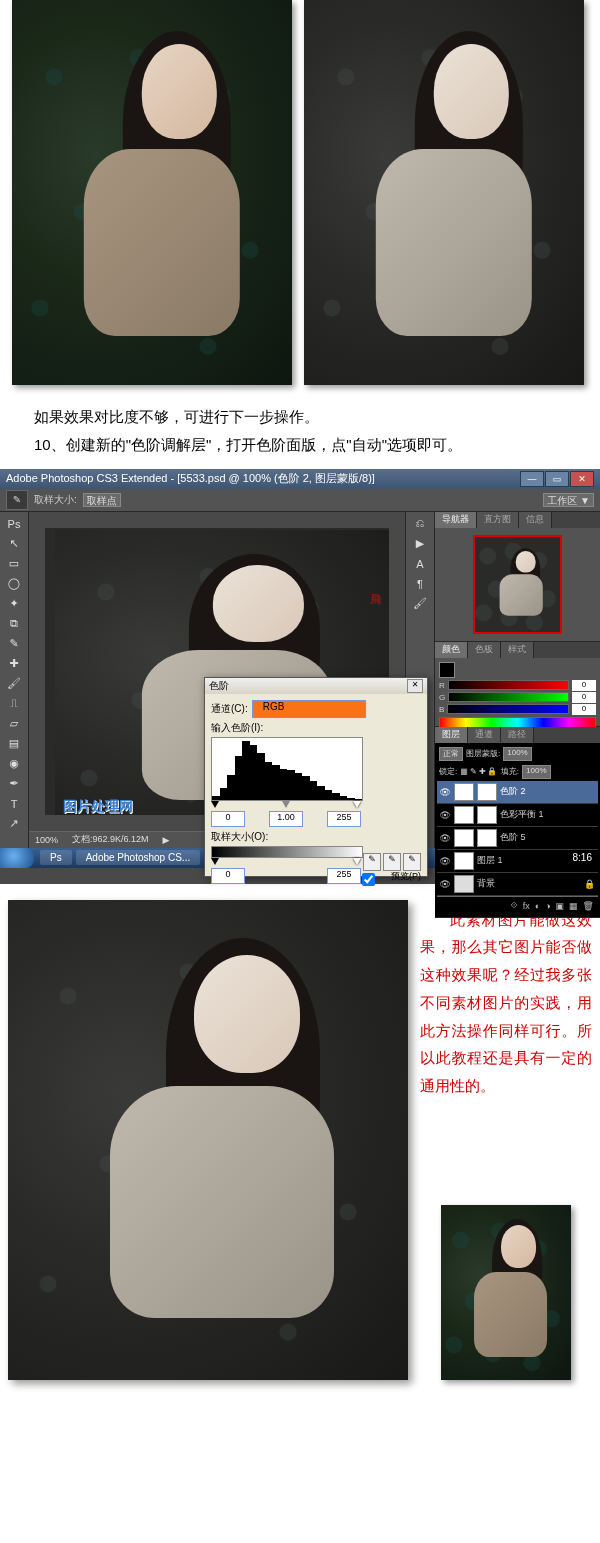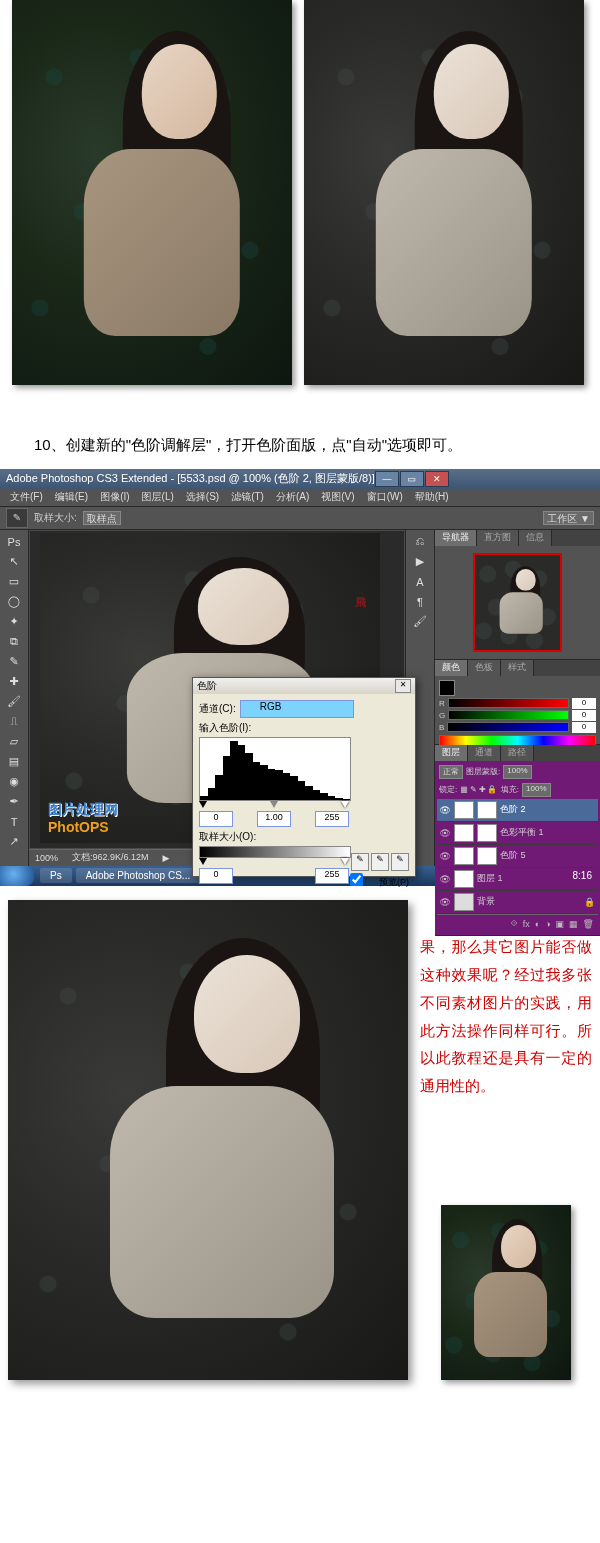--- a/index.html
+++ b/index.html
@@ -13,89 +13,89 @@
 .peacock::before{content:"";position:absolute;inset:0;background-image:radial-gradient(circle at 15% 20%,#1a4d4d 0 8px,transparent 9px),radial-gradient(circle at 45% 15%,#1a4d4d 0 8px,transparent 9px),radial-gradient(circle at 75% 25%,#1a4d4d 0 8px,transparent 9px),radial-gradient(circle at 25% 55%,#1a4d4d 0 8px,transparent 9px),radial-gradient(circle at 60% 50%,#1a4d4d 0 8px,transparent 9px),radial-gradient(circle at 85% 65%,#1a4d4d 0 8px,transparent 9px),radial-gradient(circle at 10% 80%,#1a4d4d 0 8px,transparent 9px),radial-gradient(circle at 40% 85%,#1a4d4d 0 8px,transparent 9px),radial-gradient(circle at 70% 90%,#1a4d4d 0 8px,transparent 9px);opacity:0.3}
 .peacock-gray::before{filter:saturate(0.2) brightness(1.2)}
 .figure{position:absolute;left:50%;top:8%;transform:translateX(-45%);width:70%;height:88%}
 .face{width:38%;height:28%;background:linear-gradient(135deg,#e8d5c4,#d4b8a0);border-radius:50% 50% 45% 45%;position:absolute;left:40%;top:4%}
 .hair{width:55%;height:55%;background:#1a1512;border-radius:50% 50% 30% 30%;position:absolute;left:30%;top:0}
 .body-shape{width:80%;height:55%;background:linear-gradient(135deg,#a89580,#8a7a65);border-radius:30% 30% 20% 20%;position:absolute;left:10%;top:35%}
 .portrait-fx .face{background:linear-gradient(135deg,#ece2d8,#d8c8b8)}
 .portrait-fx .body-shape{background:linear-gradient(135deg,#c0b8ac,#9a9488)}
 .text-block{padding:6px 10px 6px 34px;line-height:1.85;font-size:15px;color:#000}
 .ps-window{margin:4px 0;width:600px;height:415px;background:#494949;position:relative;font-size:10px;color:#ccc}
-.ps-titlebar{height:20px;background:linear-gradient(#5a6e88,#3d5572);display:flex;align-items:center;padding:0 6px;color:#fff;font-size:11px;}
+.ps-titlebar{height:20px;background:linear-gradient(#5a6e88,#3d5572);display:flex;align-items:center;padding:0 6px;color:#fff;font-size:11px;justify-content:space-between}
 .ps-winbtns{display:flex;gap:1px}
 .ps-winbtn{width:22px;height:14px;background:#6a84a4;border:1px solid #2a3a50;display:flex;align-items:center;justify-content:center;font-size:9px}
 .ps-winbtn.close{background:#c75050}
 .ps-menubar{height:17px;background:#535353;display:flex;padding:0 4px;border-bottom:1px solid #282828}
 .ps-menuitem{padding:1px 6px;color:#ddd;font-size:10px}
 .ps-optbar{height:22px;background:#535353;display:flex;align-items:center;border-bottom:1px solid #282828;padding:0 6px;justify-content:space-between}
 .ps-optbar-left{display:flex;align-items:center;gap:6px}
 .ps-tooltile{width:20px;height:18px;background:#3a3a3a;border:1px solid #666;display:flex;align-items:center;justify-content:center}
 .ps-body{display:flex;height:336px}
 .ps-toolbar{width:28px;background:#535353;border-right:1px solid #282828;display:flex;flex-direction:column;padding:2px 0}
 .ps-toolrow{height:20px;display:flex;justify-content:center;align-items:center;color:#ddd;font-size:11px}
 .ps-canvas-wrap{flex:1;background:#494949;position:relative;display:flex;flex-direction:column}
-.ps-canvas{flex:1;background:#2a2a2a;margin:1px;position:relative;overflow:hidden}
+.ps-canvas{flex:1;background:#2a2a2a;margin:16px;position:relative;overflow:hidden}
 .ps-canvas-img{position:absolute;left:10px;top:2px;width:340px;height:310px}
 .ps-statusbar{height:16px;background:#535353;border-top:1px solid #666;display:flex;align-items:center;padding:0 6px;font-size:9px;color:#ddd;gap:14px}
 .ps-rightcol{width:28px;background:#535353;border-left:1px solid #282828;display:flex;flex-direction:column;padding:2px 0}
 .ps-palettes{width:165px;background:#535353;border-left:1px solid #282828;display:flex;flex-direction:column}
 .palette{border-bottom:1px solid #282828}
 .palette-tabs{height:16px;display:flex;background:#424242;font-size:9px}
 .palette-tab{padding:1px 7px;background:#6e6e6e;color:#eee;border-right:1px solid #282828}
 .palette-tab.inactive{background:#535353;color:#aaa}
 .nav-body{height:105px;display:flex;align-items:center;justify-content:center;background:#535353;padding:4px}
 .nav-thumb{width:85px;height:95px;border:2px solid #d00;background:#2a2a28}
 .color-body{height:60px;padding:4px;background:#535353}
 .swatch-row{display:flex;gap:4px;margin-bottom:2px}
 .swatch{width:14px;height:14px;background:#000;border:1px solid #888}
 .slider-row{display:flex;align-items:center;gap:3px;margin:1px 0;font-size:8px}
 .slider-bar{flex:1;height:8px;border:1px solid #666}
 .slider-r{background:linear-gradient(90deg,#000,#f00)}
 .slider-g{background:linear-gradient(90deg,#000,#0f0)}
 .slider-b{background:linear-gradient(90deg,#000,#00f)}
 .slider-val{width:24px;height:11px;background:#fff;color:#000;font-size:8px;text-align:center}
 .spectrum{height:10px;background:linear-gradient(90deg,#f00,#ff0,#0f0,#0ff,#00f,#f0f,#f00);margin-top:2px;border:1px solid #666}
-.layers-body{background:#701a75;padding:2px}
+.layers-body{background:#000000;padding:2px}
 .layers-topbar{display:flex;gap:3px;font-size:8px;align-items:center;padding:2px}
 .layers-ctl{height:12px;background:#6a6a6a;border:1px solid #888;padding:0 3px;color:#ddd}
 .layer-row{display:flex;align-items:center;height:22px;border-bottom:1px solid #3a3a3a;font-size:9px;gap:3px;padding:0 2px}
 .layer-row.active{background:#4a6b9a;color:#fff}
 .layer-eye{width:12px;text-align:center}
 .layer-thumb{width:18px;height:16px;background:#fff;border:1px solid #888}
 .layer-thumb.locked{background:#ddd}
 .layer-mask{width:18px;height:16px;background:#fff;border:1px solid #888}
 .layers-bottombar{height:18px;display:flex;justify-content:flex-end;gap:5px;align-items:center;padding:0 4px;font-size:9px;color:#bbb;border-top:1px solid #666}
-.levels-dialog{position:absolute;left:192px;top:208px;width:222px;height:198px;background:#ece9d8;border:1px solid #555;box-shadow:2px 2px 8px rgba(0,0,0,0.5);font-size:10px;color:#000}
+.levels-dialog{position:absolute;left:204px;top:208px;width:222px;height:198px;background:#ece9d8;border:1px solid #555;box-shadow:2px 2px 8px rgba(0,0,0,0.5);font-size:10px;color:#000}
 .levels-title{height:16px;background:linear-gradient(#f0f0f0,#d8d4c8);display:flex;align-items:center;padding:0 4px;font-size:10px;justify-content:space-between}
 .levels-titlebtns{display:flex;gap:1px}
 .levels-titlebtn{width:14px;height:12px;background:#e8e8e8;border:1px solid #888;font-size:8px;text-align:center}
 .levels-content{padding:6px;position:relative}
 .levels-row{display:flex;align-items:center;gap:4px;margin-bottom:3px}
 .levels-label{font-size:10px}
-.levels-select{height:16px;background:#7dd3fc;border:1px solid #7a96df;padding:0 19px;flex:1}
+.levels-select{height:16px;background:#f97316;border:1px solid #7a96df;padding:0 10px;flex:1}
 .levels-btns{position:absolute;right:6px;top:4px;display:flex;flex-direction:column;gap:3px}
 .levels-btn{width:52px;height:18px;background:linear-gradient(#fff,#e8e4d8);border:1px solid #888;font-size:10px;display:flex;align-items:center;justify-content:center;border-radius:2px}
 .levels-btn.auto{border:2px solid #e00;width:50px;height:17px}
 .histogram{width:150px;height:62px;border:1px solid #888;background:#fff;position:relative;margin:2px 0}
 .histo-bars{position:absolute;inset:0;display:flex;align-items:flex-end}
 .histo-bar{flex:1;background:#000}
 .histo-sliders{display:flex;justify-content:space-between;width:150px;margin-top:-2px}
 .histo-tri{width:0;height:0;border-left:4px solid transparent;border-right:4px solid transparent;border-top:7px solid}
 .tri-black{border-top-color:#000}
 .tri-gray{border-top-color:#888}
 .tri-white{border-top-color:#fff;filter:drop-shadow(0 0 1px #000)}
 .levels-inputs{display:flex;gap:6px;width:150px;justify-content:space-between;margin:3px 0}
 .levels-input{width:32px;height:14px;background:#fff;border:1px solid #7a96df;font-size:9px;text-align:center}
 .output-grad{width:150px;height:10px;background:linear-gradient(90deg,#000,#fff);border:1px solid #888;margin:2px 0}
 .eyedroppers{position:absolute;right:6px;bottom:22px;display:flex;gap:2px}
 .eyedrop{width:16px;height:16px;border:1px solid #888;background:#f0f0f0;font-size:9px;text-align:center}
-.preview-check{position:absolute;right:6px;bottom:4px;font-size:9px;display:flex;align-items:flex-end;gap:13px}
+.preview-check{position:absolute;right:6px;bottom:4px;font-size:9px;display:flex;align-items:flex-start;gap:13px}
 .taskbar{height:20px;background:linear-gradient(#3a6090,#1a3860);display:flex;align-items:center;padding:0;color:#fff;font-size:10px}
 .start-orb{width:34px;height:20px;background:radial-gradient(circle at 40% 40%,#6ab0f0,#1a5090);border-radius:0 8px 8px 0;margin-right:4px}
 .task-btn{padding:2px 10px;background:rgba(255,255,255,0.15);border-radius:2px;margin:0 2px}
 .tray{margin-left:auto;padding:0 8px}
 .result-row{display:flex;padding:12px 8px;gap:12px}
 .result-big{width:400px;height:480px;box-shadow:4px 4px 8px rgba(0,0,0,0.4)}
 .result-side{flex:1;display:flex;flex-direction:column;justify-content:space-between}
 .result-text{color:#c00;font-size:15px;line-height:1.85;text-align:justify;padding-top:6px;text-indent:2em}
 .result-small{width:130px;height:175px;box-shadow:3px 3px 6px rgba(0,0,0,0.4);align-self:center}
 .wm{position:absolute;left:8px;bottom:8px;font-size:14px;font-weight:bold}
@@ -119,44 +119,32 @@
       <div class="figure">
           <div class="hair"></div>
           <div class="face"></div>
           <div class="body-shape"></div>
         </div>
     </div>
   </div>
 </div>
 
 <div class="text-block">
-  <br>
+  <span>如果效果对比度不够，可进行下一步操作。</span><br>
   <span>10、创建新的"色阶调解层"，打开色阶面版，点"自动"选项即可。</span>
 </div>
 
 <div class="ps-window">
   <div class="ps-titlebar">
     <span>Adobe Photoshop CS3 Extended - [5533.psd @ 100% (色阶 2, 图层蒙版/8)]</span>
     <div class="ps-winbtns">
       <div class="ps-winbtn">—</div>
       <div class="ps-winbtn">▭</div>
       <div class="ps-winbtn close">✕</div>
     </div>
-  </div>
-  <div class="ps-menubar">
-    <div class="ps-menuitem">文件(F)</div>
-    <div class="ps-menuitem">编辑(E)</div>
-    <div class="ps-menuitem">图像(I)</div>
-    <div class="ps-menuitem">图层(L)</div>
-    <div class="ps-menuitem">选择(S)</div>
-    <div class="ps-menuitem">滤镜(T)</div>
-    <div class="ps-menuitem">分析(A)</div>
-    <div class="ps-menuitem">视图(V)</div>
-    <div class="ps-menuitem">窗口(W)</div>
-    <div class="ps-menuitem">帮助(H)</div>
   </div>
   <div class="ps-optbar">
     <div class="ps-optbar-left">
       <div class="ps-tooltile">✎</div>
       <span>取样大小:</span>
       <div class="layers-ctl">取样点</div>
     </div>
     <div class="layers-ctl">工作区 ▼</div>
   </div>
   <div class="ps-body">

